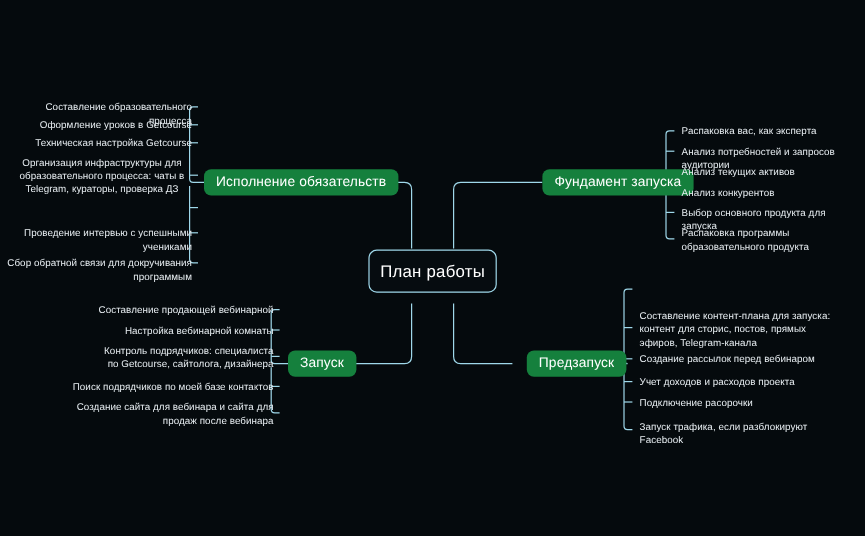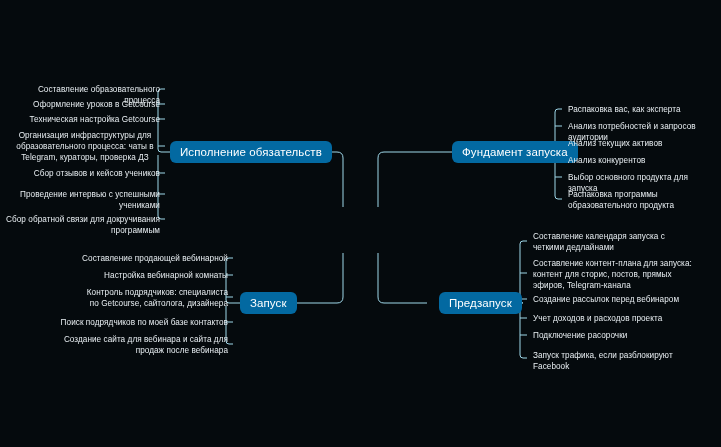--- a/index.html
+++ b/index.html
@@ -40,21 +40,21 @@
   }
   .root-node {
     background: #060c10;
     border: 1px solid #9fd8ea;
     border-radius: 7px;
     color: #ffffff;
     font-size: 14px;
     letter-spacing: .2px;
   }
   .branch-node {
-    background: #0369a1;
+    background: #15803d;
     border-radius: 6px;
     color: #ffffff;
     font-size: 11.5px;
     padding: 0 10px;
     letter-spacing: .1px;
     justify-content: center;
   }
   .leaf {
     position: absolute;
     color: #e8eef2;
@@ -106,20 +106,23 @@
     <path d="M 233 344 L 229 344 Q 226 344 226 341 L 226 306"></path>
 
     <path d="M 527 241 L 523 241 Q 520 241 520 244 L 520 300 Q 520 303 523 303 L 510 303"></path>
     <path d="M 527 273 L 520 273"></path>
     <path d="M 527 299 L 520 299"></path>
     <path d="M 527 318 L 520 318"></path>
     <path d="M 527 335 L 520 335"></path>
     <path d="M 527 358 L 523 358 Q 520 358 520 355 L 520 306"></path>
   </svg>
 
+  <div class="node root-node" style="left:307px; top:208px; width:107px; height:36px;">
+    <span>План работы</span>
+  </div>
 
   <div class="node branch-node" style="left:170px; top:141px; height:22px;">
     <span>Исполнение обязательств</span>
   </div>
 
   <div class="node branch-node" style="left:452px; top:141px; height:22px;">
     <span>Фундамент запуска</span>
   </div>
 
   <div class="node branch-node" style="left:240px; top:292px; height:22px;">
@@ -135,23 +138,20 @@
   </div>
   <div class="leaf right-align" style="left:0px; top:99px; width:160px;">
     <span>Оформление уроков в Getcourse</span>
   </div>
   <div class="leaf right-align" style="left:0px; top:114px; width:160px;">
     <span>Техническая настройка Getcourse</span>
   </div>
   <div class="leaf right-align" style="left:10px; top:130px; width:150px;text-align:center;">
     <span>Организация инфраструктуры для образовательного процесса: чаты в Telegram, кураторы, проверка ДЗ</span>
   </div>
-  <div class="leaf right-align" style="left:0px; top:168px; width:160px;">
-    <span>Сбор отзывов и кейсов учеников</span>
-  </div>
   <div class="leaf right-align" style="left:20px; top:189px; width:140px;">
     <span>Проведение интервью с успешными учениками</span>
   </div>
   <div class="leaf right-align" style="left:0px; top:214px; width:160px;">
     <span>Сбор обратной связи для докручивания программым</span>
   </div>
 
   <div class="leaf left-align" style="left:568px; top:104px; width:150px;">
     <span>Распаковка вас, как эксперта</span>
   </div>
@@ -180,23 +180,20 @@
   <div class="leaf right-align" style="left:78px; top:287px; width:150px;">
     <span>Контроль подрядчиков: специалиста по Getcourse, сайтолога, дизайнера</span>
   </div>
   <div class="leaf right-align" style="left:55px; top:317px; width:173px;">
     <span>Поиск подрядчиков по моей базе контактов</span>
   </div>
   <div class="leaf right-align" style="left:60px; top:334px; width:168px;">
     <span>Создание сайта для вебинара и сайта для продаж после вебинара</span>
   </div>
 
-  <div class="leaf left-align" style="left:533px; top:231px; width:160px;">
-    <span>Составление календаря запуска с четкими дедлайнами</span>
-  </div>
   <div class="leaf left-align" style="left:533px; top:258px; width:165px;">
     <span>Составление контент-плана для запуска: контент для сторис, постов, прямых эфиров, Telegram-канала</span>
   </div>
   <div class="leaf left-align" style="left:533px; top:294px; width:165px;">
     <span>Создание рассылок перед вебинаром</span>
   </div>
   <div class="leaf left-align" style="left:533px; top:313px; width:165px;">
     <span>Учет доходов и расходов проекта</span>
   </div>
   <div class="leaf left-align" style="left:533px; top:330px; width:165px;">

